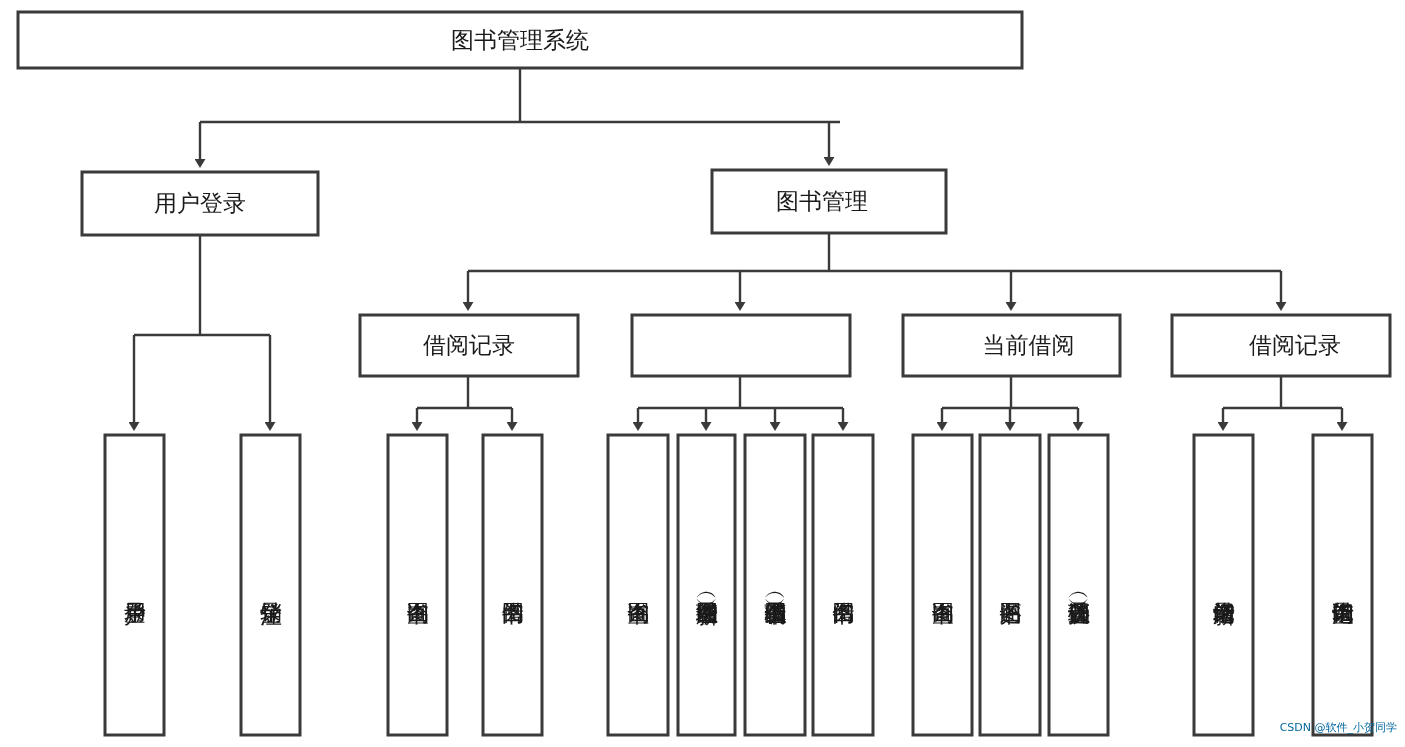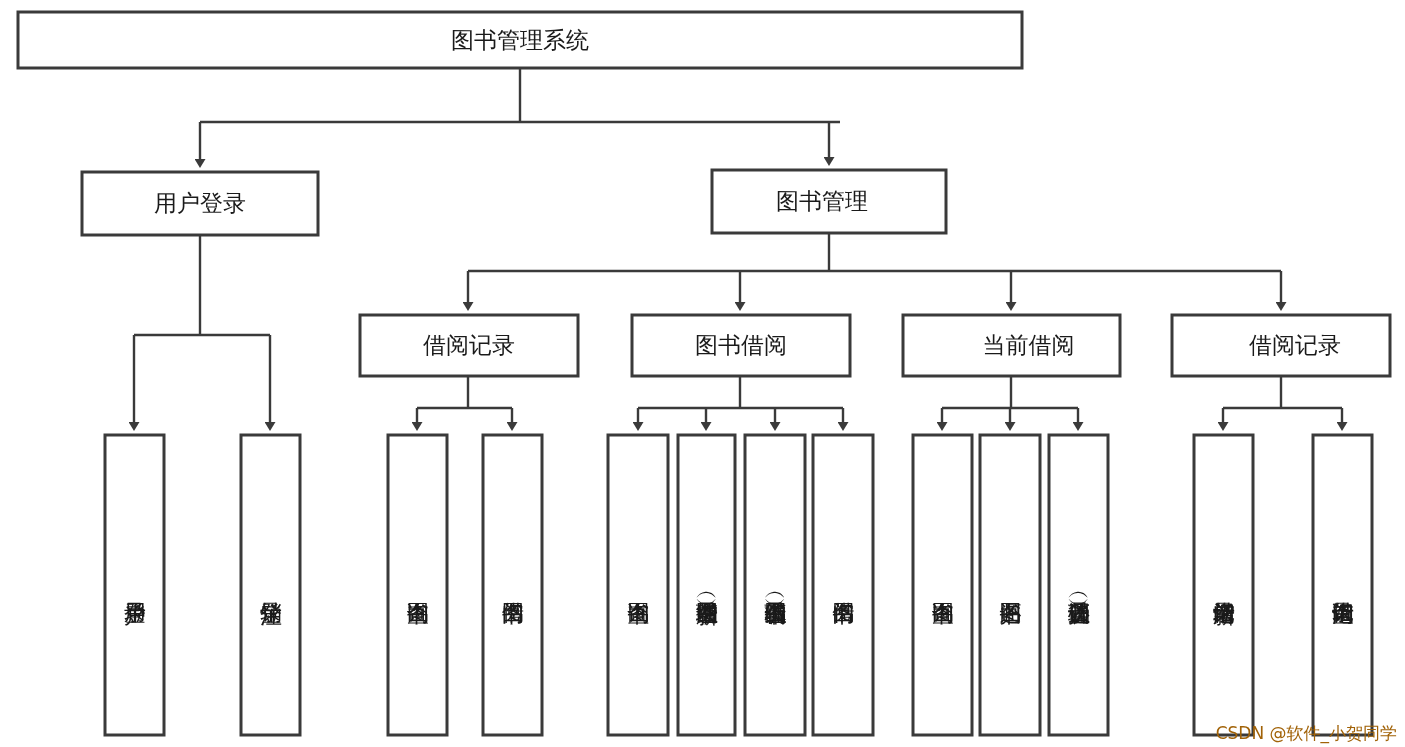--- a/index.html
+++ b/index.html
@@ -24,22 +24,22 @@
     white-space:nowrap;
     pointer-events:none;
   }
   .hlabel-wrap{
     position:absolute;
     display:flex;align-items:center;justify-content:center;
     font-size:23px;color:#1a1a1a;white-space:nowrap;
     pointer-events:none;
   }
   #watermark{
-    position:absolute;right:8px;bottom:2px;
-    font-size:17px;color:#a16207;
+    position:absolute;right:8px;bottom:12px;
+    font-size:11px;color:#0369a1;
     font-family:"DejaVu Sans","Liberation Sans",sans-serif;
     white-space:nowrap;
   }
 </style>
 </head>
 <body>
 
 <div id="diagram-root">
 
   <svg class="canvas" viewBox="0 0 1405 747" xmlns="http://www.w3.org/2000/svg">
@@ -125,21 +125,20 @@
     <rect class="node-box" x="980" y="435" width="60" height="300"></rect>
     <rect class="node-box" x="1049" y="435" width="59" height="300"></rect>
     <rect class="node-box" x="1194" y="435" width="59" height="300"></rect>
     <rect class="node-box" x="1313" y="435" width="59" height="300"></rect>
   </svg>
 
   <div class="hlabel-wrap" style="left: 18px; top: 12px; width: 1004px; height: 56px;">图书管理系统</div>
   <div class="hlabel-wrap" style="left: 82px; top: 172px; width: 236px; height: 63px; border-radius: 6px;">用户登录</div>
   <div class="hlabel-wrap" style="left: 712px; top: 170px; width: 220px; height: 63px;">图书管理</div>
   <div class="hlabel-wrap" style="left: 360px; top: 315px; width: 218px; height: 61px;">借阅记录</div>
-  <div class="hlabel-wrap" style="left: 632px; top: 315px; width: 218px; height: 61px;">图书借阅</div>
   <div class="hlabel-wrap" style="left: 903px; top: 315px; width: 251px; height: 61px;">当前借阅</div>
   <div class="hlabel-wrap" style="left: 1172px; top: 315px; width: 246px; height: 61px;">借阅记录</div>
 
   <div class="vlabel-wrap" style="left: 105px; top: 435px; width: 59px; height: 300px;">用户登录</div>
   <div class="vlabel-wrap" style="left: 241px; top: 435px; width: 59px; height: 300px;">注销登录</div>
   <div class="vlabel-wrap" style="left: 388px; top: 435px; width: 59px; height: 300px;">查询图书</div>
   <div class="vlabel-wrap" style="left: 483px; top: 435px; width: 59px; height: 300px;">借阅图书</div>
   <div class="vlabel-wrap" style="left: 608px; top: 435px; width: 60px; height: 300px;">查询图书</div>
   <div class="vlabel-wrap" style="left: 678px; top: 435px; width: 57px; height: 300px;">新增图书（管理员）</div>
   <div class="vlabel-wrap" style="left: 745px; top: 435px; width: 60px; height: 300px;">编辑图书（管理员）</div>

